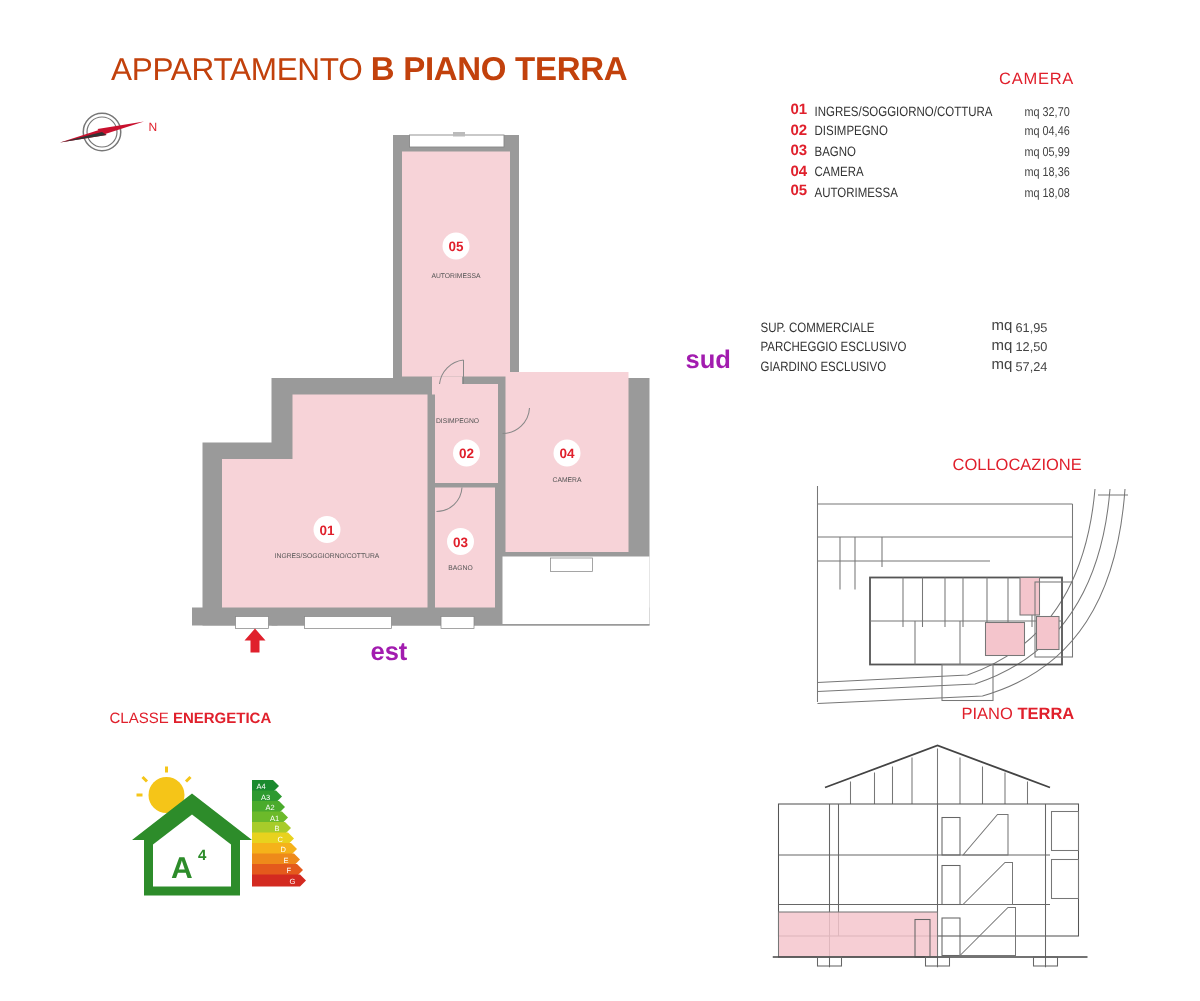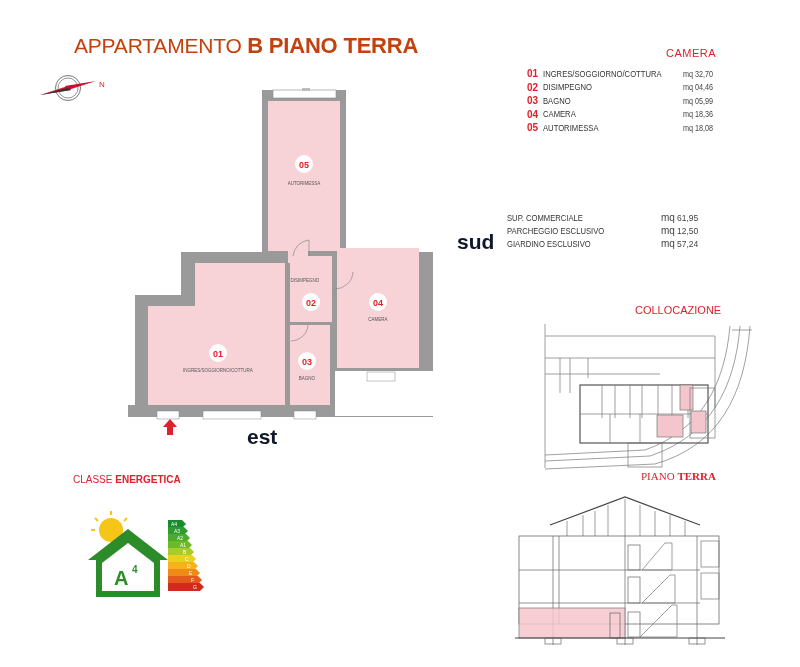--- a/index.html
+++ b/index.html
@@ -8,40 +8,40 @@
 
   .title { position: absolute; left: 74px; top: 33px; font-size: 21px; color: #c2410c; letter-spacing: -0.2px; white-space: nowrap; }
   .title .light { font-weight: normal; }
   .title .bold { font-weight: bold; font-size: 22px; }
 
   .compass { position: absolute; left: 38px; top: 73px; width: 60px; height: 30px; }
   .compass-n { position: absolute; left: 99px; top: 80px; font-size: 8px; color: #e0202c; }
 
   .plan { position: absolute; left: 0; top: 0; width: 800px; height: 667px; }
 
-  .dir { position: absolute; font-weight: bold; color: #0f172a; font-size: 21px; }
+  .dir { position: absolute; font-weight: bold; color: #a21caf; font-size: 17px; }
   .dir-sud { left: 457px; top: 230px; }
   .dir-est { left: 247px; top: 425px; }
 
   .legend-title { position: absolute; left: 666px; top: 47px; font-size: 11px; color: #e0202c; letter-spacing: 0.5px; }
   .legend { position: absolute; left: 527px; top: 67px; width: 200px; }
   .legend-row { display: flex; height: 13.5px; align-items: center; font-family: "Liberation Sans Narrow", "Liberation Sans", sans-serif; }
   .legend-num { width: 16px; font-weight: bold; color: #e0202c; font-size: 10px; }
   .legend-label { width: 150px; font-size: 9px; color: #333; transform: scaleX(0.85); transform-origin: left; white-space: nowrap; }
   .legend-area { font-size: 8.5px; color: #444; transform: scaleX(0.85); transform-origin: left; white-space: nowrap; margin-left: -10px;}
 
   .surfaces { position: absolute; left: 507px; top: 211px; width: 250px; }
   .surf-row { display: flex; height: 13px; align-items: center; }
   .surf-label { width: 154px; font-size: 9px; color: #333; transform: scaleX(0.85); transform-origin: left; white-space: nowrap; }
   .surf-unit { width: 16px; font-size: 10px; color: #444; }
   .surf-val { font-size: 8.5px; color: #444; }
 
   .section-title { position: absolute; font-size: 11px; color: #e0202c; white-space: nowrap; }
   .coll-title { left: 635px; top: 304px; }
-  .piano-title { left: 641px; top: 470px; font-family: Liberation Serif, serif; }
+  .piano-title { left: 641px; top: 470px; }
   .piano-title b { font-weight: bold; }
 
   .energy-title { position: absolute; left: 73px; top: 474px; font-size: 10px; color: #e0202c; white-space: nowrap; }
   .energy-title b { font-weight: bold; }
   .energy-graphic { position: absolute; left: 78px; top: 505px; width: 130px; height: 100px; }
 
   .room-label { font-family: "Liberation Sans", sans-serif; font-size: 4.5px; fill: #555; text-anchor: middle; }
   .room-num { font-family: "Liberation Sans", sans-serif; font-size: 9px; font-weight: bold; fill: #e0202c; text-anchor: middle; }
 </style>
 </head>

